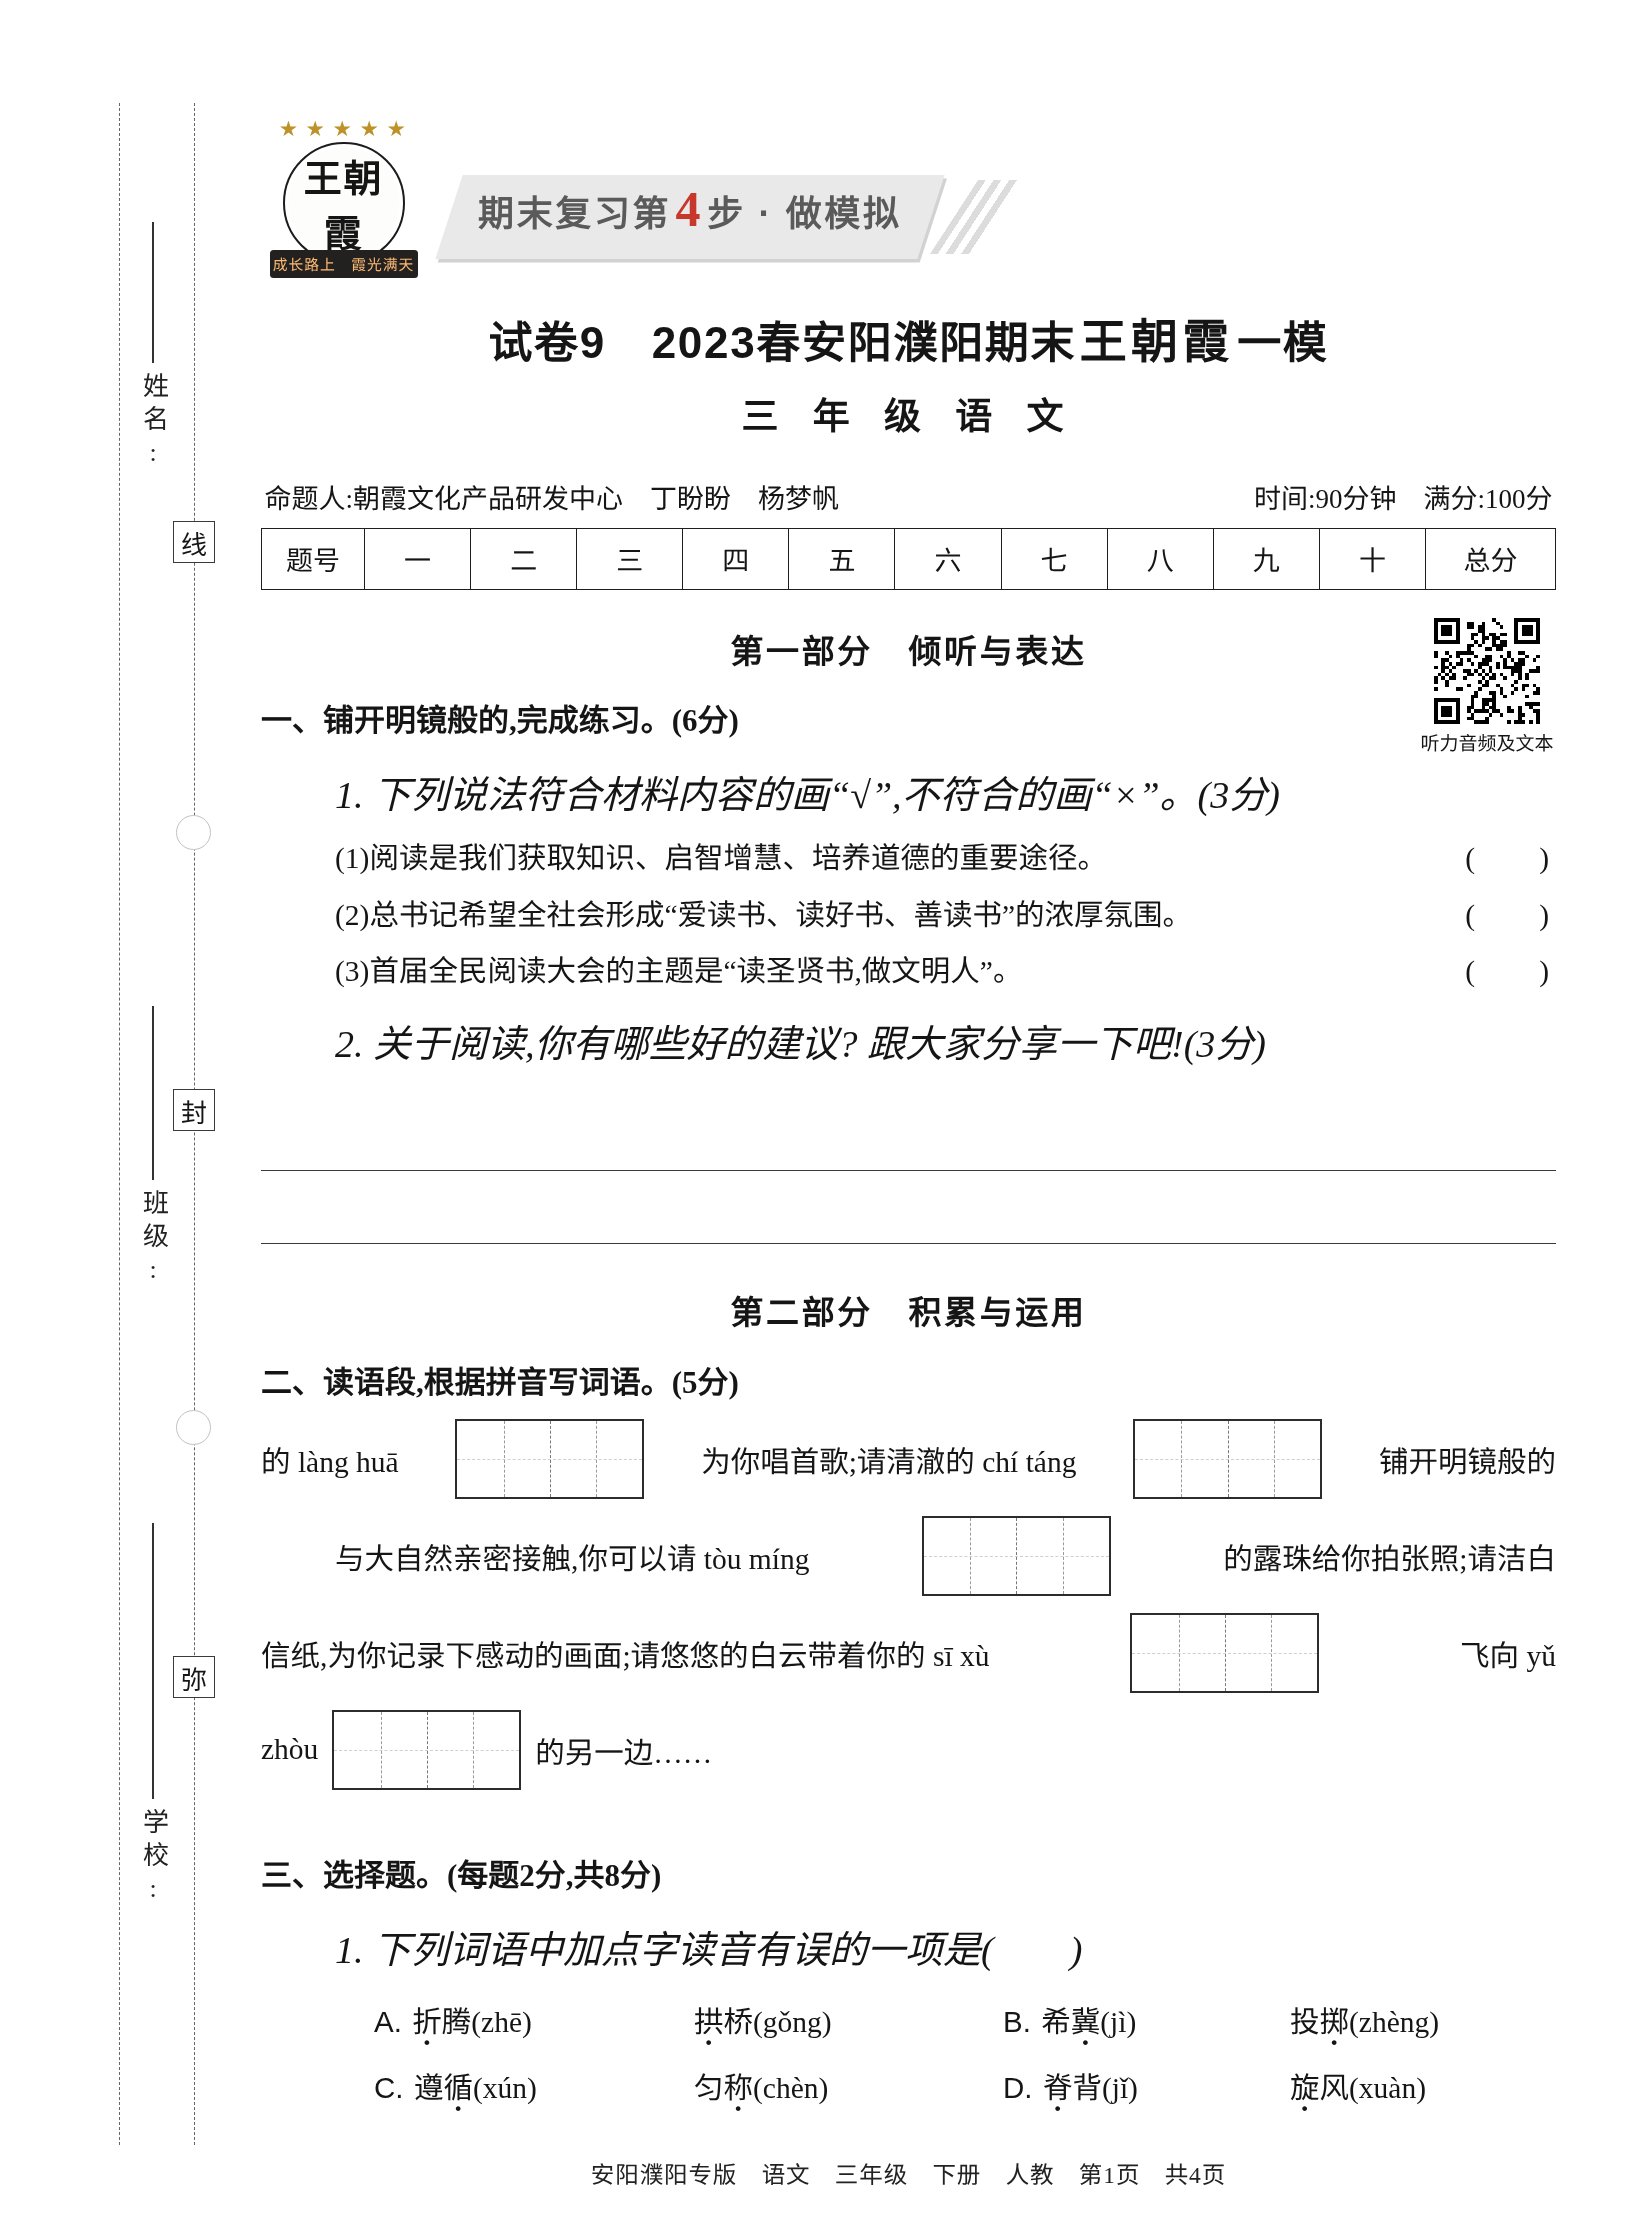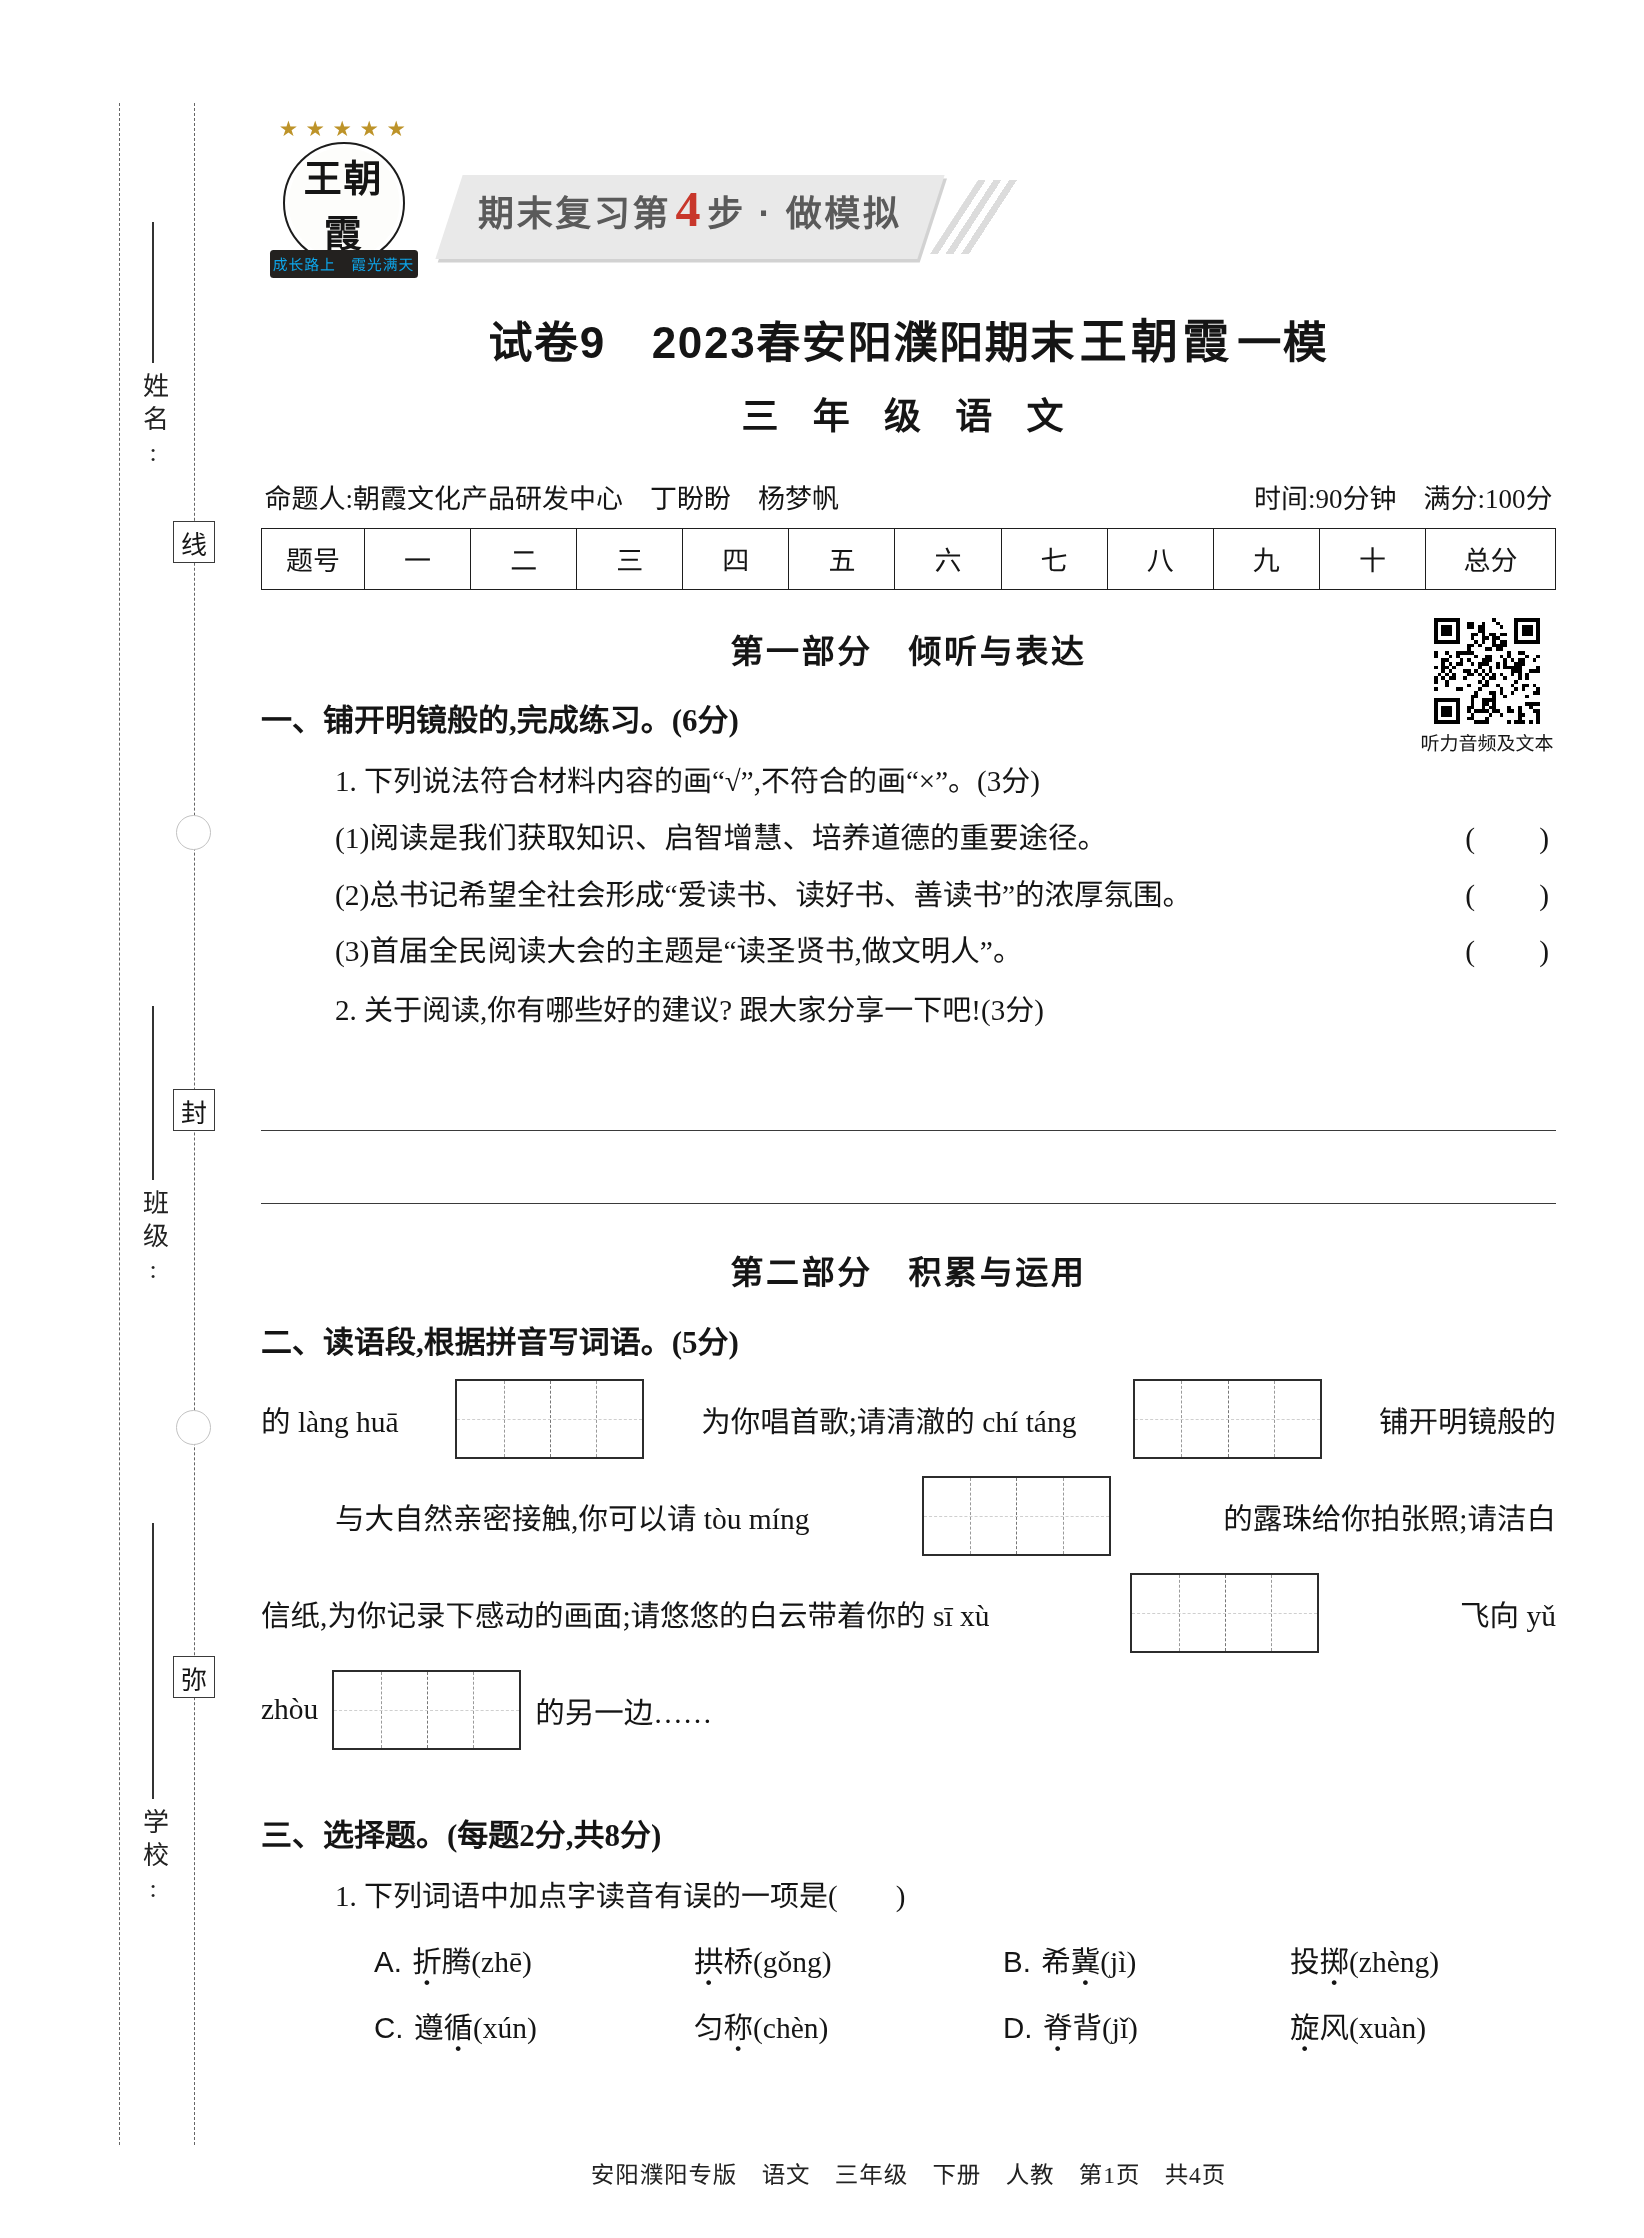--- a/index.html
+++ b/index.html
@@ -36,21 +36,21 @@
   .header-row { margin-top:115px; display:flex; align-items:flex-start; height:184px; }
   .logo { width:165px; text-align:center; position:relative; }
   .logo .stars { color:#bd9329; font-size:17.4px; letter-spacing:2.6px; }
   .logo .circle {
     width:122px; height:122px; margin:1.7px auto 0; border:2.6px solid #1c1c1c; border-radius:50%;
     box-shadow:0 0 0 3.5px #fff inset; display:flex; align-items:center; justify-content:center;
     background:#fdfdfb;
   }
   .logo .name { font-size:38px; font-weight:bold; letter-spacing:1.7px; }
   .logo .ribbon {
-    position:relative; margin:-14px auto 0; width:148px; background:#23211f; color:#0ea5e9;
+    position:relative; margin:-14px auto 0; width:148px; background:#23211f; color:#fdba74;
     font-size:14.8px; padding:3.5px 1.7px; border-radius:3.5px; letter-spacing:0.9px; z-index:2;
   }
   .banner-wrap { position:relative; margin-left:22.6px; margin-top:60px; height:84px; }
   .banner-bg { position:absolute; inset:0; background:#e9e9e9; transform:skewX(-18deg); box-shadow:3.5px 3.5px 0 #d2d2d2; }
   .hatch {
     position:absolute; right:-68px; top:5.2px; bottom:5.2px; width:45px; transform:skewX(-18deg);
     background:repeating-linear-gradient(90deg,#dcdcdc 0 7.8px,#ffffff 7.8px 15.6px);
   }
   .banner-text {
     position:relative; display:flex; align-items:baseline; padding:8.7px 29.5px 0 29.5px;
@@ -72,21 +72,21 @@
   .part-heading { text-align:center; font-size:33px; font-weight:bold; letter-spacing:2.6px; }
   .p1-heading { margin-top:35px; }
   .p2-heading { margin-top:42px; }
 
   .section1 { position:relative; }
   .qr { position:absolute; right:15.6px; top:-7px; width:106px; height:106px; }
   .qr svg { width:100%; height:100%; }
   .qr-caption { position:absolute; right:-7px; top:103px; width:152px; text-align:center; font-size:19px; }
 
   .q-title { font-size:31px; font-weight:bold; margin-top:22.6px; }
-  .q-sub { margin-left:74px; margin-top:17px; font-size:29px; }
+  .q-sub { margin-left:74px; margin-top:24px; font-size:38px;font-style:italic; }
   .q1-item { margin-left:74px; margin-top:14.8px; font-size:29.5px; display:flex; justify-content:space-between; align-items:baseline; }
   .q1-item .blank { margin-right:5.2px; letter-spacing:1.7px; }
 
   .answers { margin-top:29.5px; }
   .answer-line { height:73px; border-bottom:1.7px solid #3a3a3a; }
 
   .passage { margin-top:8.7px; font-size:29.5px; }
   .p-line { display:flex; align-items:center; justify-content:space-between; height:97px; }
   .p-line.first { padding-left:74px; }
   .p-line.last { justify-content:flex-start; gap:14px; }

